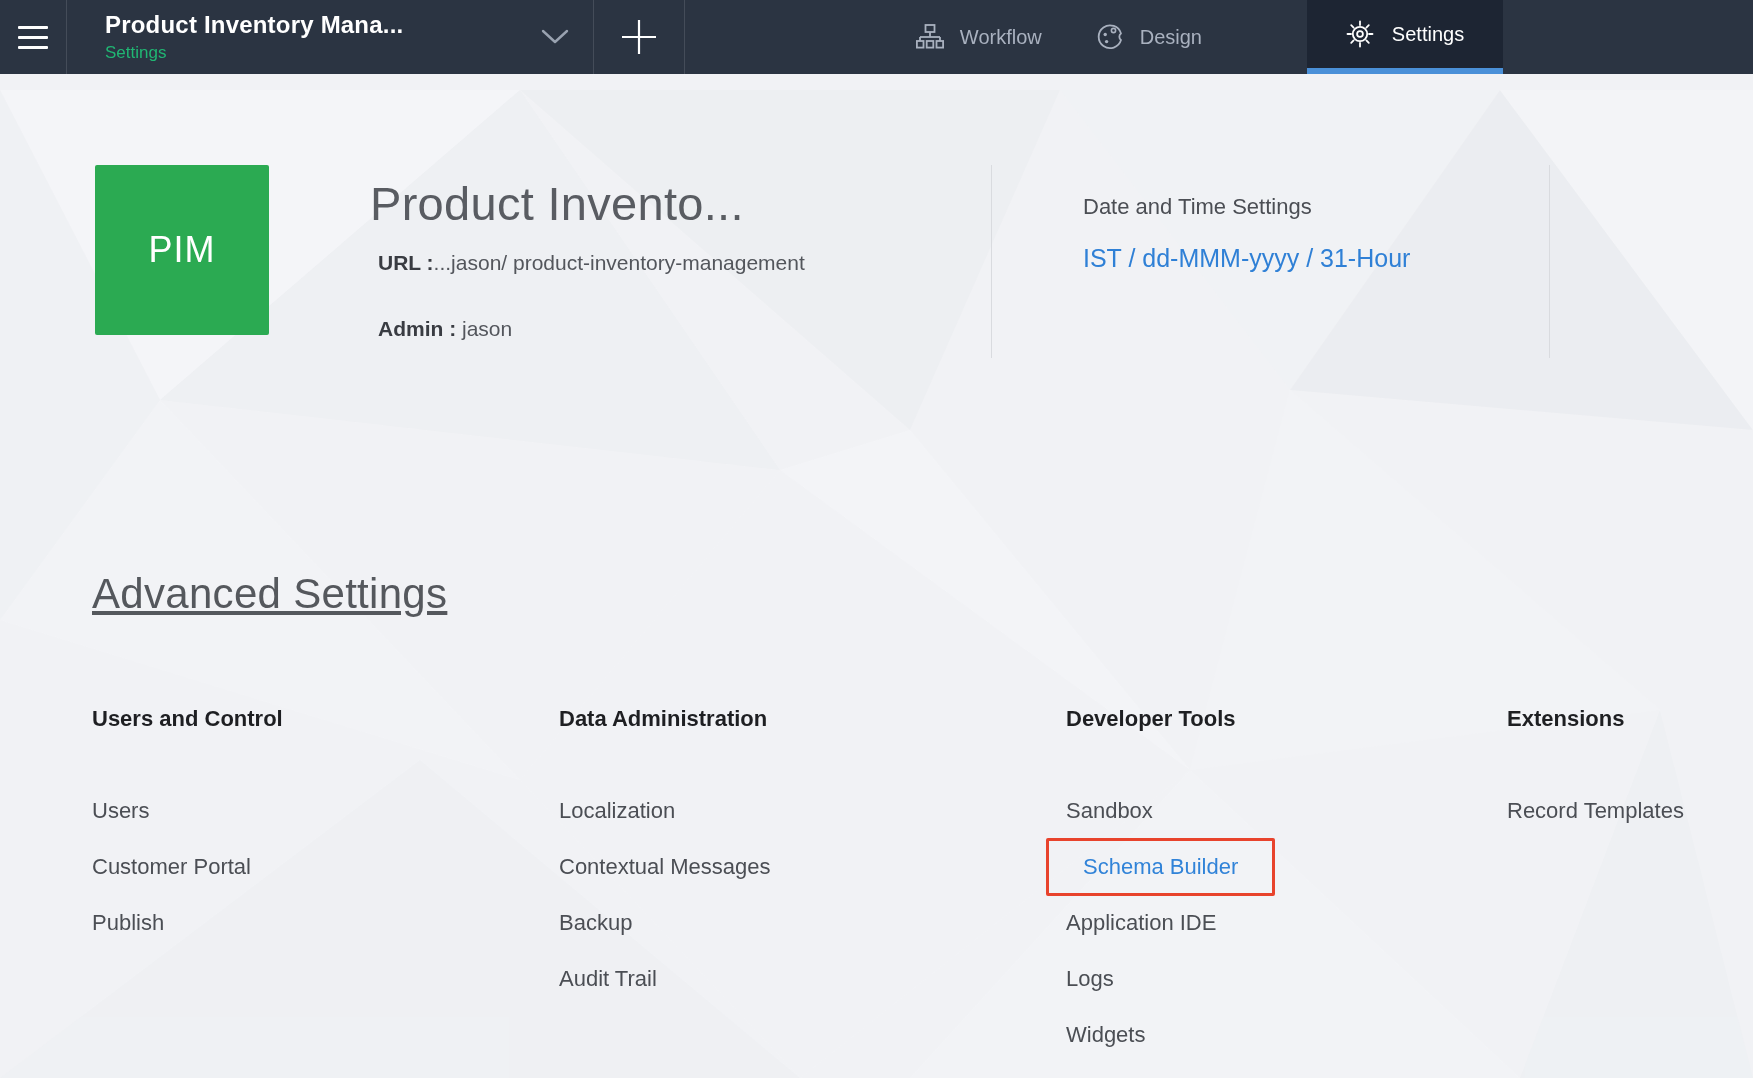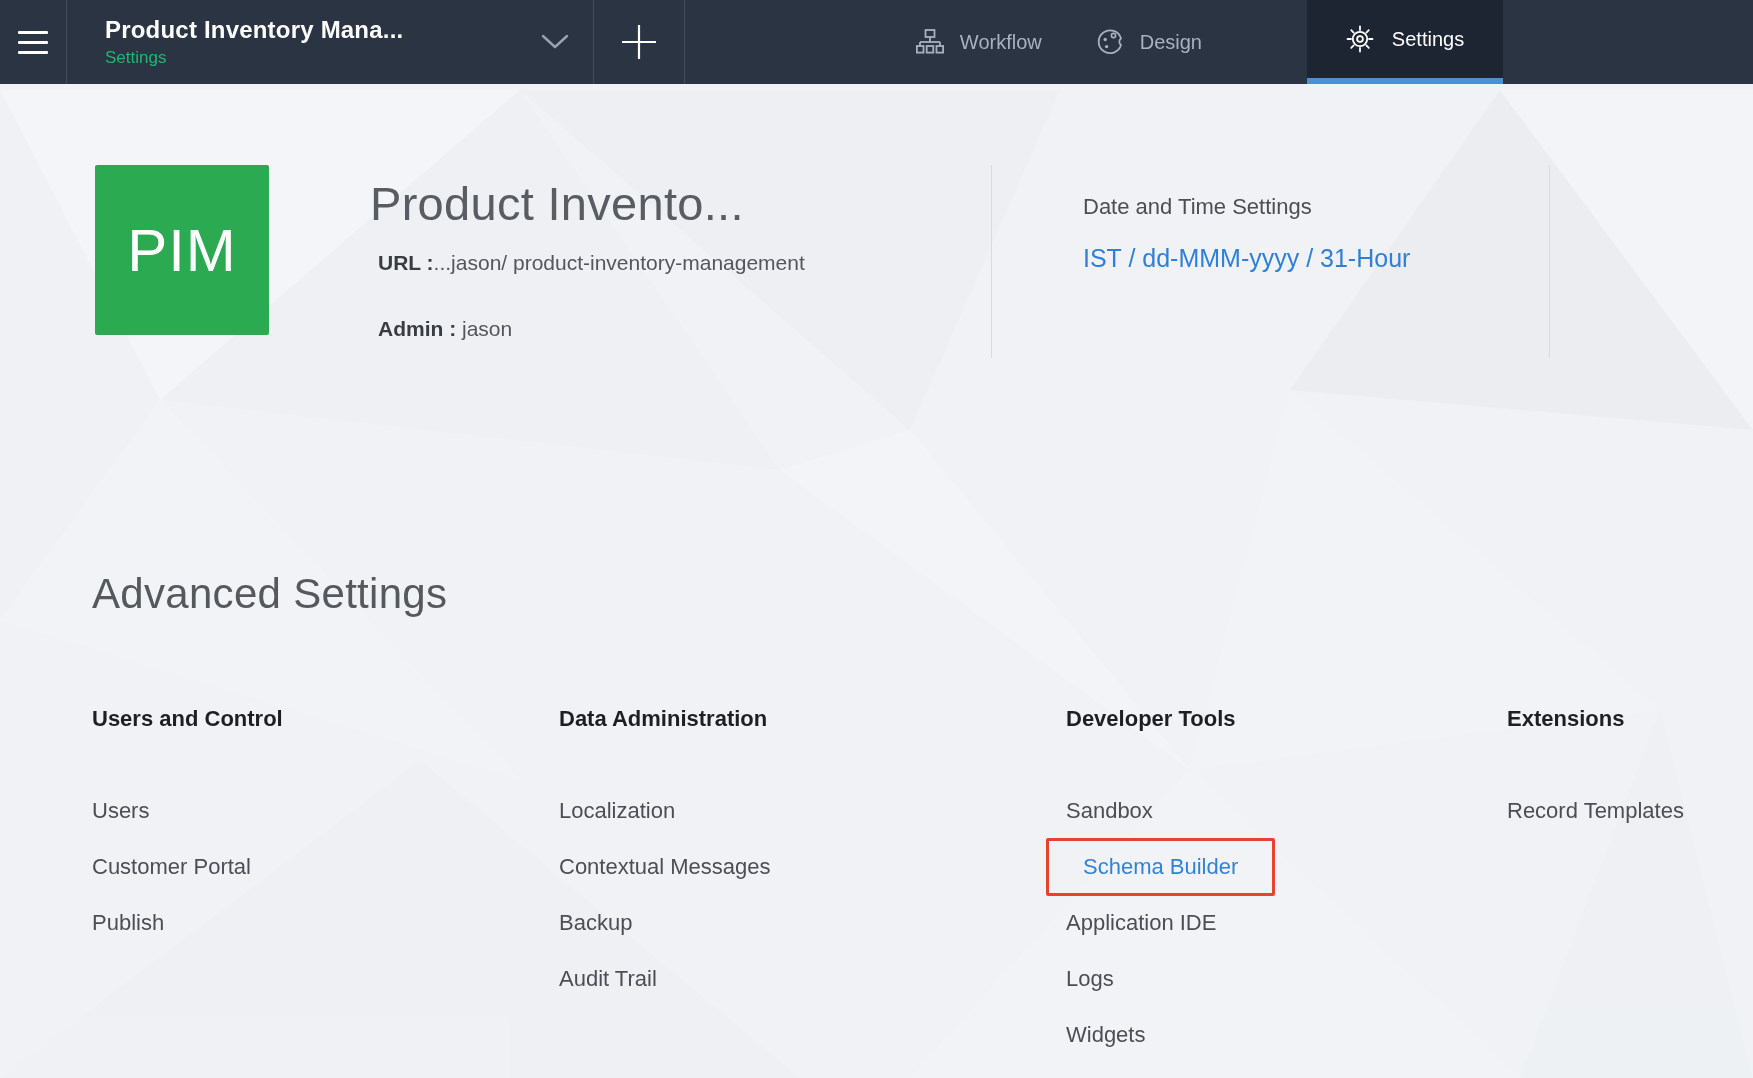--- a/index.html
+++ b/index.html
@@ -6,21 +6,21 @@
   body{
     width:1753px;height:1078px;position:relative;overflow:hidden;
     background:#f1f2f5;
     font-family:"Liberation Sans", sans-serif;
     -webkit-font-smoothing:antialiased;
   }
   
   .bg-pattern{position:absolute;left:0;top:0;width:1753px;height:1078px;z-index:0;}
   
   .topbar{
-    position:absolute;left:0;top:0;width:1753px;height:84px;
+    position:absolute;left:0;top:0;width:1753px;height:74px;
     background:#2b3442;display:flex;align-items:stretch;z-index:5;color:#fff;
   }
   .tb-sep{border-right:1px solid rgba(255,255,255,.12);}
   .hamburger{width:66px;display:flex;flex-direction:column;justify-content:center;align-items:center;gap:7px;cursor:pointer;}
   .hamburger span{display:block;width:30px;height:3px;background:#fff;border-radius:1px;}
   .app-tab{
     width:464px;display:flex;align-items:center;justify-content:space-between;
     padding:0 24px 0 38px;cursor:pointer;
   }
   .app-tab .tab-title{font-size:24px;font-weight:600;letter-spacing:.2px;line-height:28px;}
@@ -37,21 +37,21 @@
   .nav-item.active{
     background:#1d2533;color:#fff;margin-left:78px;width:196px;
     justify-content:center;padding:0;box-sizing:border-box;
     border-bottom:6px solid #4a90d8;gap:18px;
   }
   
   .content{position:absolute;left:0;top:0;width:1753px;height:1078px;z-index:2;}
   .app-tile{
     position:absolute;left:95px;top:165px;width:174px;height:170px;
     background:#2baa52;color:#fff;display:flex;align-items:center;justify-content:center;
-    font-size:60px;font-weight:300;letter-spacing:1px;border-radius:2px;
+    font-size:36px;font-weight:300;letter-spacing:1px;border-radius:2px;
   }
   .app-title{
     position:absolute;left:362px;top:168px;
     font-size:47px;font-weight:300;color:#595c62;letter-spacing:.3px;
   }
   .meta-row{position:absolute;left:362px;font-size:21px;color:#53565c;}
   .meta-row b{color:#393c42;font-weight:700;margin-left:16px;}
   .row-url{top:251px;}
   .row-admin{top:317px;}
   .v-divider{position:absolute;top:165px;width:1px;height:193px;background:#d9dbdf;}
@@ -188,21 +188,21 @@
     <b>Admin :</b> <span>jason</span>
   </div>
 
   <div class="v-divider vd-1"></div>
 
   <div class="dt-heading">Date and Time Settings</div>
   <a class="dt-link" id="dt-link" style="color: rgb(47, 128, 214);">IST / dd-MMM-yyyy / 31-Hour</a>
 
   <div class="v-divider vd-2"></div>
 
-  <h2 class="adv-heading" style="margin:0;">Advanced Settings</h2>
+  <h2 class="adv-heading" style="margin:0;text-decoration:underline;">Advanced Settings</h2>
 
   <div id="columns-root">
       <div class="adv-col" data-idx="0">
         <h3>Users and Control</h3>
         <ul>
           <li><a class="adv-link">Users</a></li>
           <li><a class="adv-link">Customer Portal</a></li>
           <li><a class="adv-link">Publish</a></li>
         </ul>
       </div>

